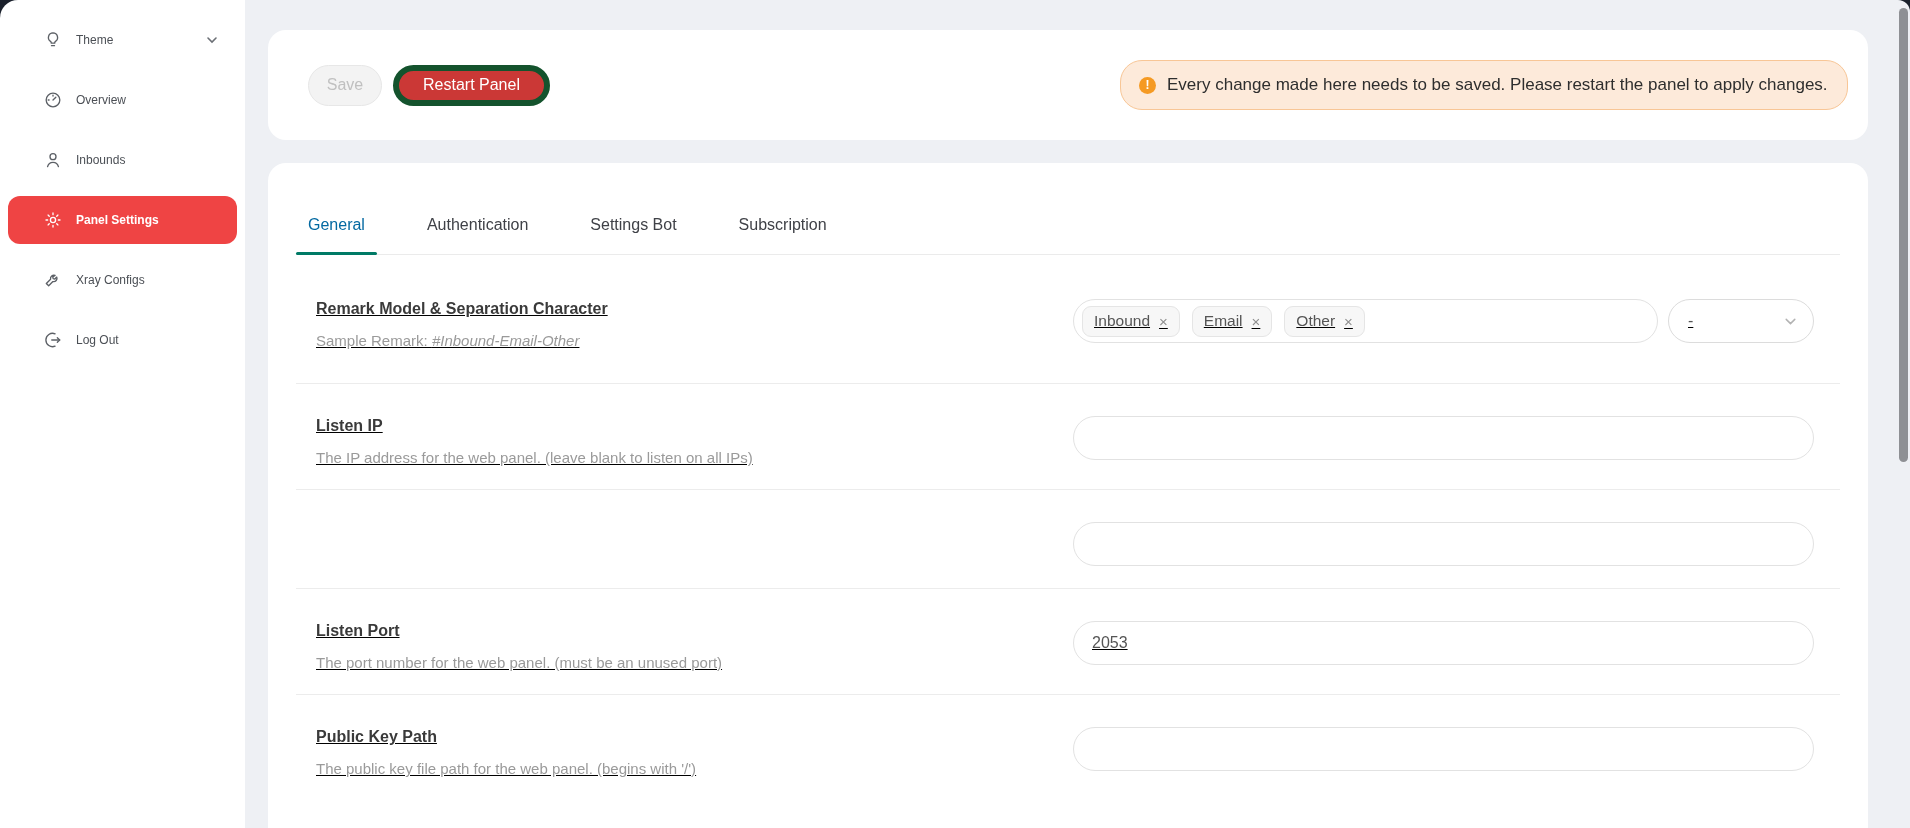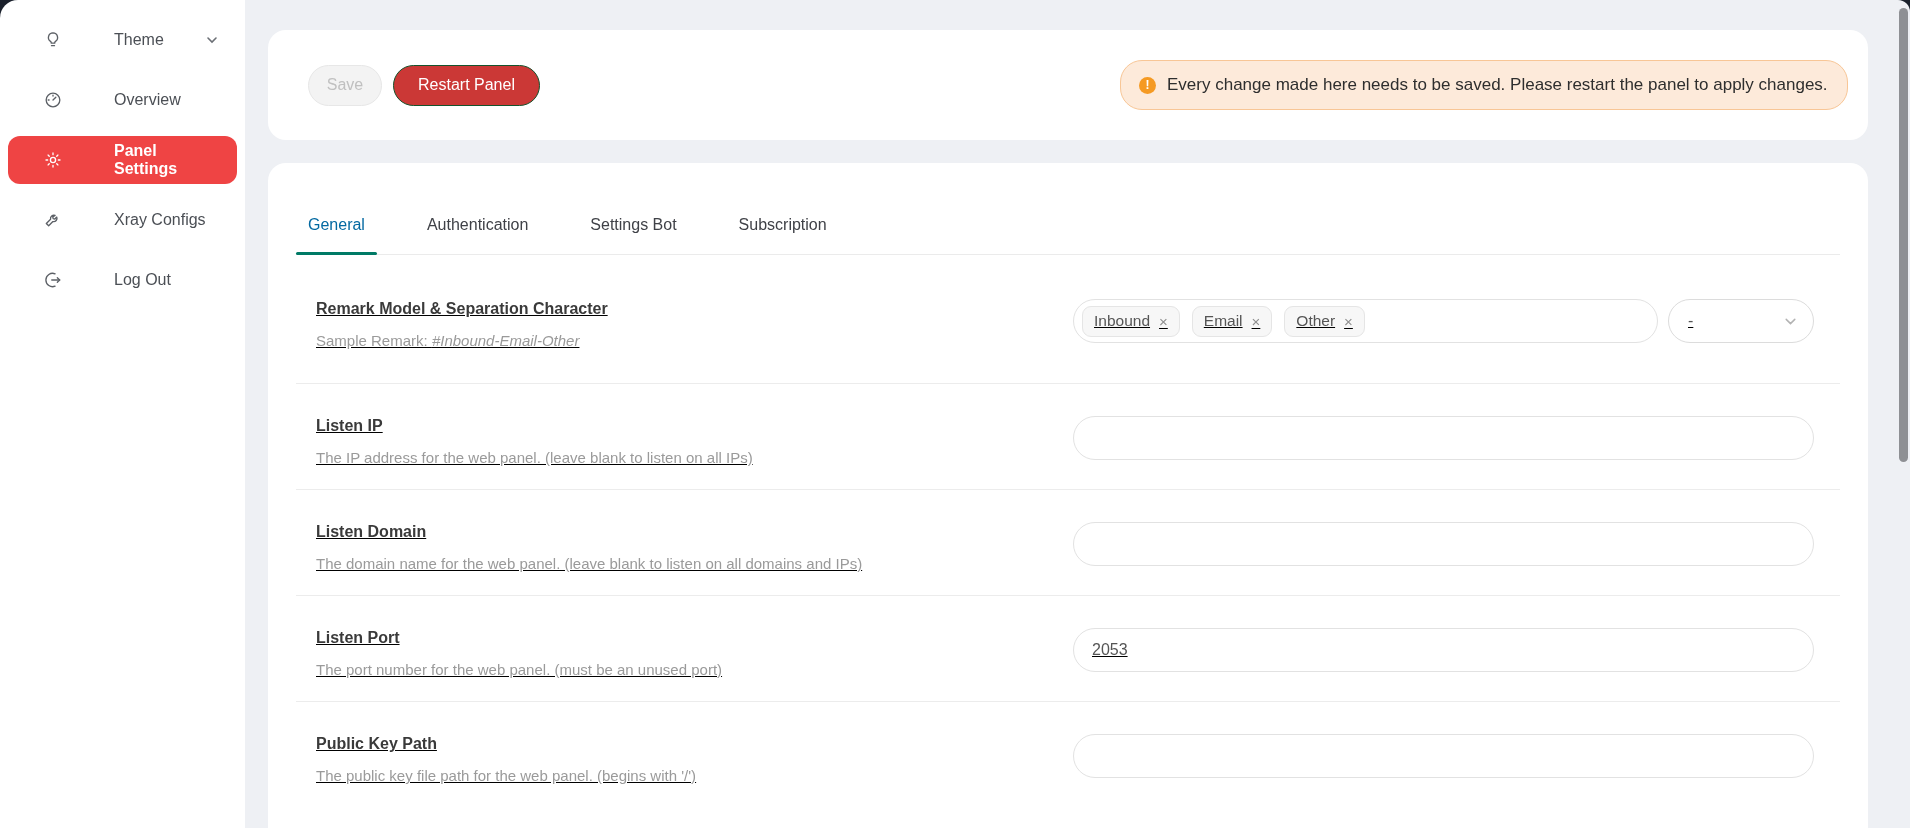--- a/index.html
+++ b/index.html
@@ -10,34 +10,34 @@
   .corner-dark { position:absolute; top:0; background:#1b212c; z-index:5; }
   .corner-dark.tl { left:0; width:26px; height:18px; }
   .corner-dark.tr { right:0; width:12px; height:12px; }
   .corner-mask { position:absolute; top:0; z-index:6; }
   .corner-mask.tl { left:0; width:26px; height:18px; background:#ffffff; border-top-left-radius:20px; }
   .corner-mask.tr { right:0; width:12px; height:12px; background:#eef0f4; border-top-right-radius:12px; }
 
   
   .sidebar { position:absolute; left:0; top:0; width:245px; height:828px; background:#ffffff; z-index:4; padding-top:16px; }
   .nav-item { height:48px; margin:0 8px 12px 8px; border-radius:12px; display:flex; align-items:center;
-              padding:0 18px 0 35px; color:#4b4f55; font-size:16px; cursor:pointer;gap:38px; }
+              padding:0 18px 0 35px; color:#4b4f55; font-size:12px; cursor:pointer; }
   .nav-item .ic { width:20px; height:20px; flex:0 0 20px; display:flex; align-items:center; justify-content:center; margin-right:13px; color:#5c6066; }
   .nav-item .ic svg { width:20px; height:20px; display:block; }
   .nav-item.active { background:#ef4444; color:#ffffff; font-weight:700; }
   .nav-item.active .ic { color:#ffffff; }
   .nav-chevron { margin-left:auto; color:#6b6f75; display:flex; }
   .nav-chevron svg { width:14px; height:14px; }
 
   
   .card { position:absolute; left:268px; width:1600px; background:#ffffff; border-radius:18px; }
   .card-toolbar { top:30px; height:110px; display:flex; align-items:center; padding:0 20px 0 40px; }
   .btn { height:41px; border-radius:21px; font-size:16px; display:inline-flex; align-items:center; justify-content:center; cursor:pointer; font-family:"Liberation Sans", sans-serif; }
   .btn-save { width:74px; background:#f3f3f3; border:1px solid #e7e7e7; color:#c0c0c0; }
-  .btn-restart { min-width:141px; padding:0 24px; background:#cb3836; border:1px solid #14532d; color:#ffffff; margin-left:11px; }
+  .btn-restart { min-width:141px; padding:0 24px; background:#cb3836; border:6px solid #14532d; color:#ffffff; margin-left:11px; }
   .alert { margin-left:auto; width:728px; height:50px; background:#fdeada; border:1px solid #f8c696; border-radius:22px;
            display:flex; align-items:center; padding:0 18px; }
   .alert-ic { width:17px; height:17px; border-radius:50%; background:#f59a23; color:#ffffff; font-size:12px; font-weight:700;
               display:flex; align-items:center; justify-content:center; flex:0 0 17px; margin-right:11px; line-height:1; }
   .alert-text { font-size:17px; color:#2e2e2e; white-space:nowrap; }
 
   
   .card-main { top:163px; height:700px; padding:0 28px; }
   .tabbar { display:flex; padding-top:46px; border-bottom:1px solid #ebebeb; }
   .tab { height:45px; padding:0 12px; margin-right:38px; font-size:16px; color:#3f4147; display:flex; align-items:flex-start; padding-top:7px; cursor:pointer; position:relative; }
@@ -92,20 +92,29 @@
       <svg viewBox="0 0 24 24" fill="none" stroke="currentColor" stroke-width="1.6" stroke-linecap="round">
         <circle cx="12" cy="12" r="8.2"></circle>
         <path d="M12 12l3.4-3.4"></path>
           <path d="M12 6.2v1.1"></path>
           <path d="M6.2 12h1.1"></path>
       </svg>
     </span>
     <span>Overview</span>
   </div>
 
+  <div class="nav-item">
+    <span class="ic">
+      <svg viewBox="0 0 24 24" fill="none" stroke="currentColor" stroke-width="1.6" stroke-linecap="round">
+        <circle cx="12" cy="8" r="3.6"></circle>
+        <path d="M5.5 20c.8-3.4 3.4-5.2 6.5-5.2s5.7 1.8 6.5 5.2"></path>
+      </svg>
+    </span>
+    <span>Inbounds</span>
+  </div>
 
   <div class="nav-item active">
     <span class="ic">
       <svg viewBox="0 0 24 24" fill="none" stroke="currentColor" stroke-width="1.6" stroke-linecap="round">
         <circle cx="12" cy="12" r="3.1"></circle>
         <path d="M12 5.6V3.6M12 20.4v-2M5.6 12h-2M20.4 12h-2M7.5 7.5L6.1 6.1M16.5 16.5l1.4 1.4M16.5 7.5l1.4-1.4M7.5 16.5l-1.4 1.4"></path>
       </svg>
     </span>
     <span>Panel Settings</span>
   </div>
@@ -186,24 +195,20 @@
     <div class="row-info">
       <div class="row-label">Listen IP</div>
       <div class="row-desc">The IP address for the web panel. (leave blank to listen on all IPs)</div>
     </div>
     <div class="row-control">
       <input class="text-input" type="text" value="" style="">
     </div>
   </div>
 
   <div class="form-row">
-    <div class="row-info">
-      <div class="row-label">Listen Domain</div>
-      <div class="row-desc">The domain name for the web panel. (leave blank to listen on all domains and IPs)</div>
-    </div>
     <div class="row-control">
       <input class="text-input" type="text" value="" style="">
     </div>
   </div>
 
   <div class="form-row">
     <div class="row-info">
       <div class="row-label">Listen Port</div>
       <div class="row-desc">The port number for the web panel. (must be an unused port)</div>
     </div>

